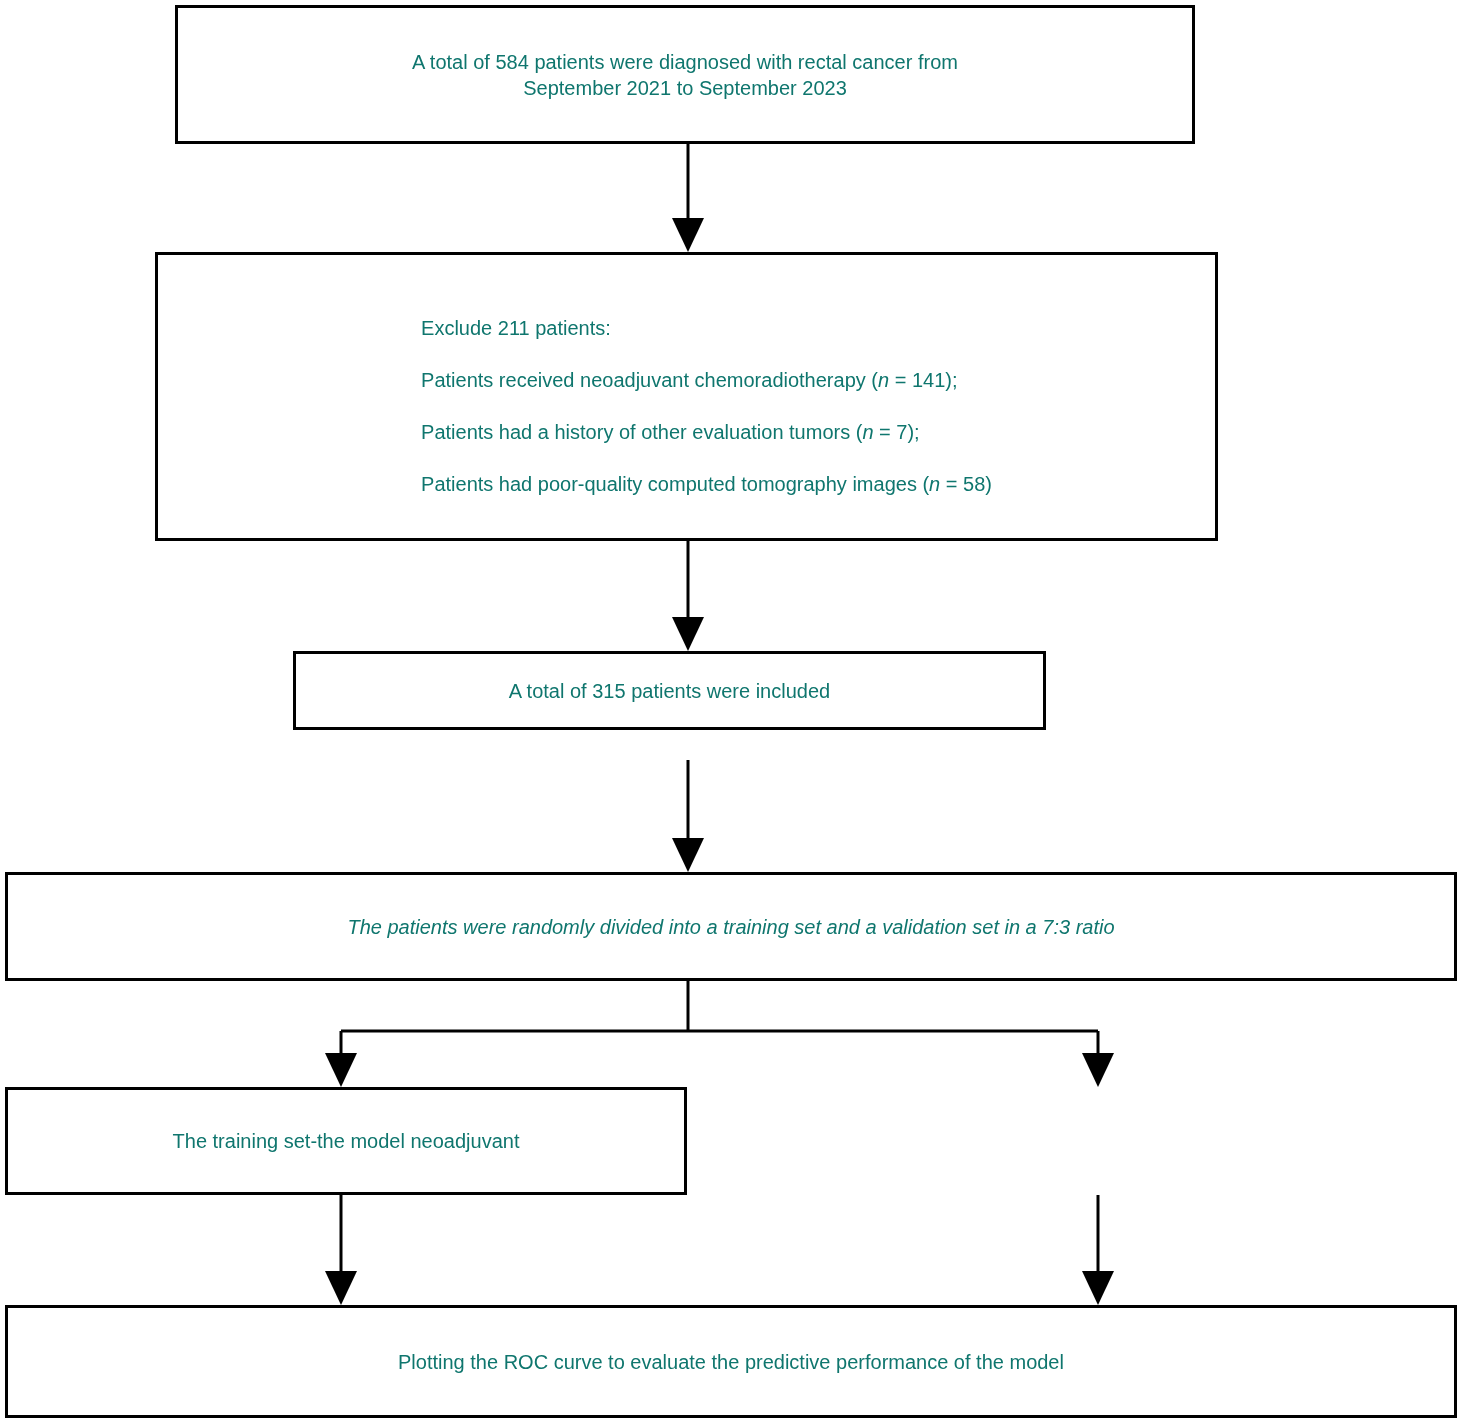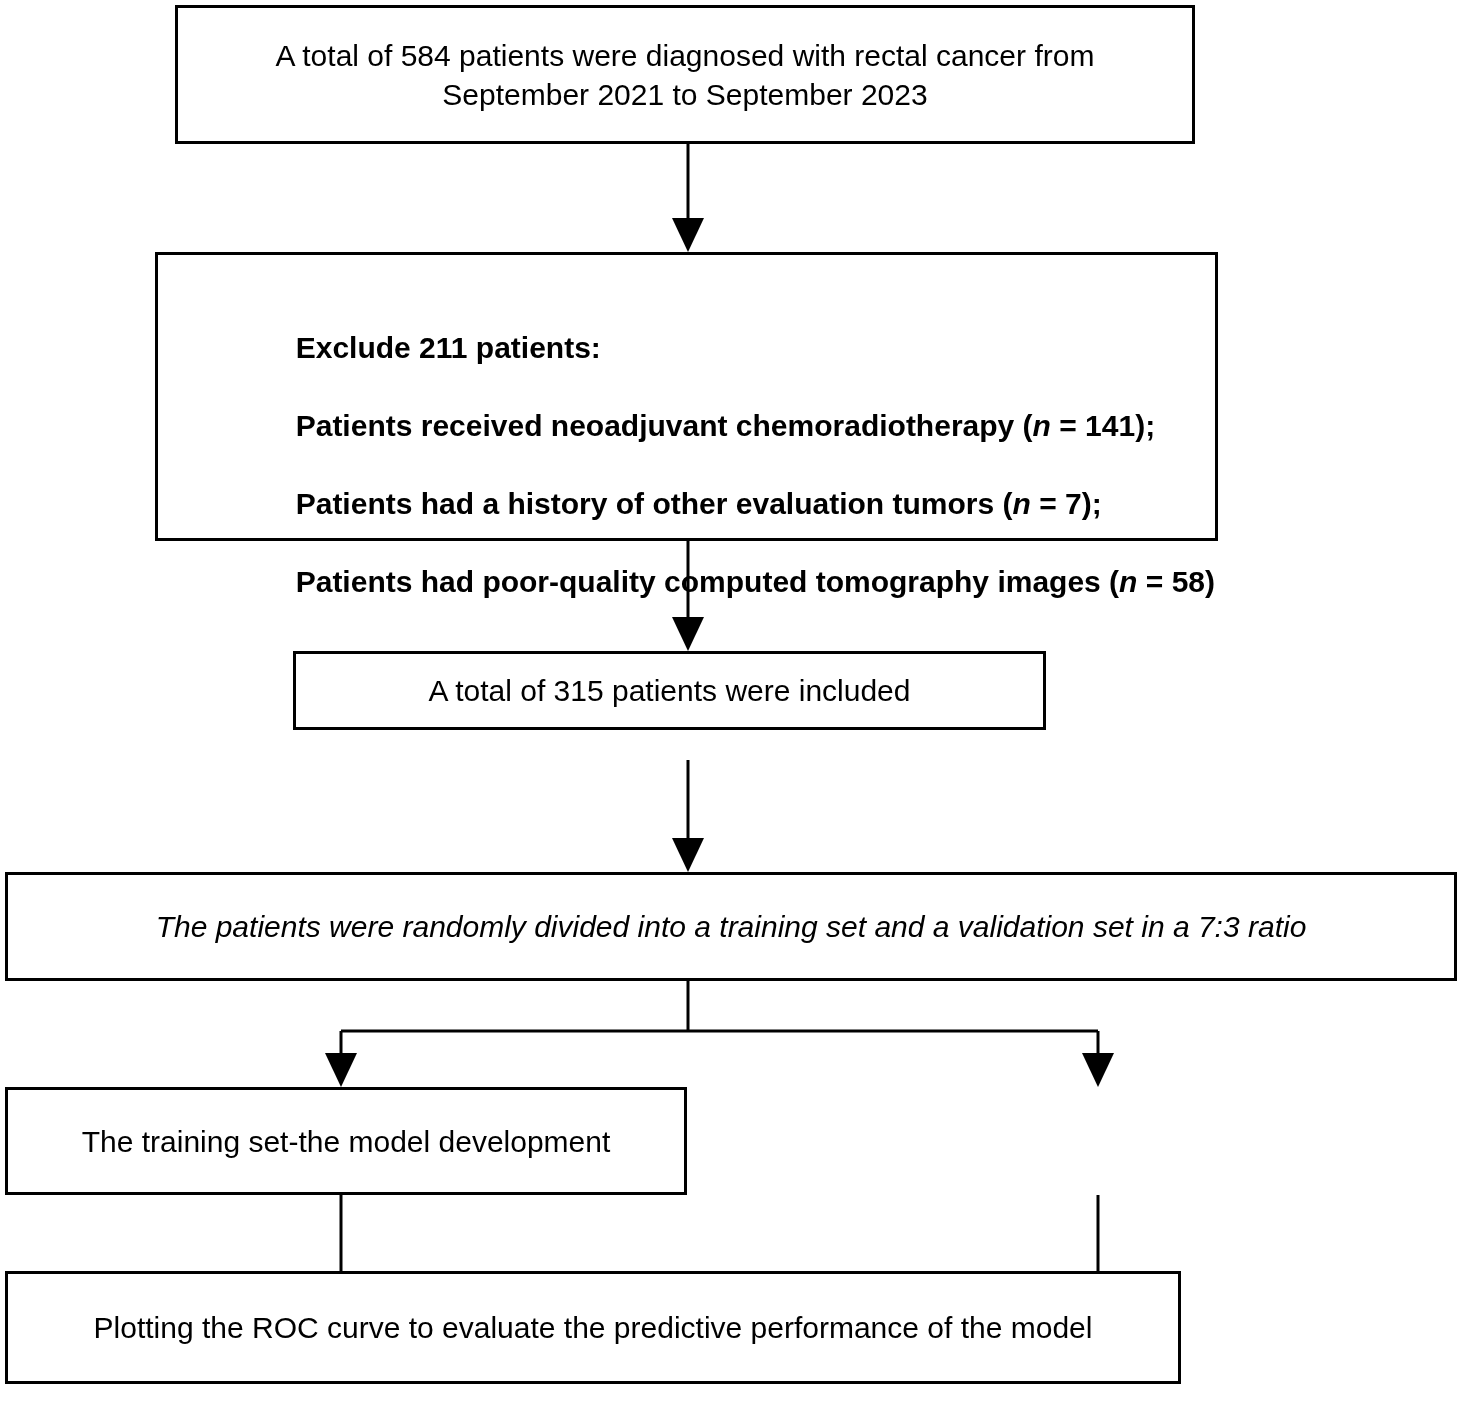--- a/index.html
+++ b/index.html
@@ -19,31 +19,30 @@
   .node {
     position: absolute;
     box-sizing: border-box;
     border: 3px solid #000000;
     background: #ffffff;
     display: flex;
     align-items: center;
     justify-content: center;
   }
   .node-text {
-    font-size: 30px;
+    font-size: 20px;
     line-height: 1.30;
-    color: #000000;
+    color: #0f766e;
     white-space: pre-line;
     padding: 0 10px;
   }
   .node.center .node-text { text-align: center; }
   .node.left {
-    justify-content: flex-end;
+    justify-content: center;
     align-items: flex-start;
-    font-weight: bold;
   }
   .node.left .node-text {
     text-align: left;
     padding: 34px 0 0 40px;
   }
   .node.left .node-text .line { display: block; white-space: nowrap; }
   .ital { font-style: italic; }
   svg.connectors {
     position: absolute;
     left: 0;
@@ -120,21 +119,21 @@
 
   <div class="node center" style="left:293px; top:651px; width:753px; height:79px;">
     <div class="node-text">A total of 315 patients were included</div>
   </div>
 
   <div class="node center" style="left:5px; top:872px; width:1452px; height:109px;font-style:italic;">
     <div class="node-text">The patients were randomly divided into a training set and a validation set in a 7:3 ratio</div>
   </div>
 
   <div class="node center" style="left:5px; top:1087px; width:682px; height:108px;">
-    <div class="node-text">The training set-the model development</div>
+    <div class="node-text">The training set-the model neoadjuvant</div>
   </div>
 
 
-  <div class="node center" style="left:5px; top:1271px; width:1176px; height:113px;">
+  <div class="node center" style="left:5px; top:1305px; width:1452px; height:113px;">
     <div class="node-text">Plotting the ROC curve to evaluate the predictive performance of the model</div>
   </div>
 
 </div>
 
 </body></html>

